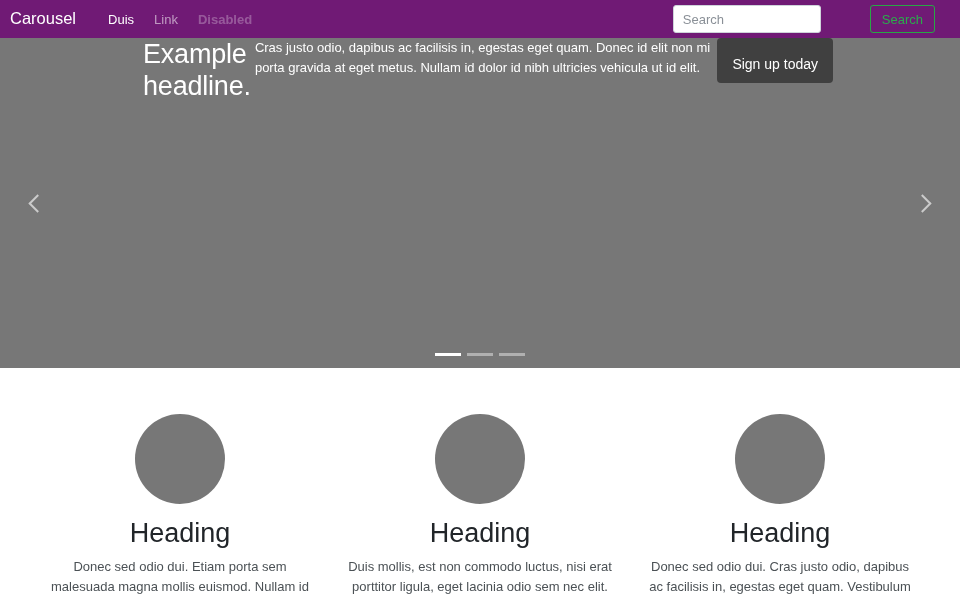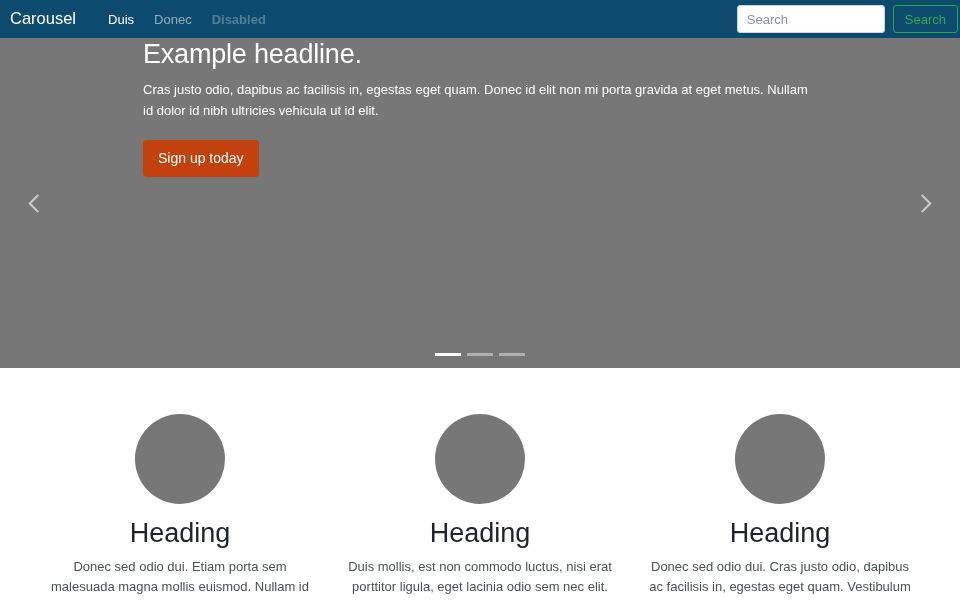--- a/index.html
+++ b/index.html
@@ -12,21 +12,21 @@
     background: #ffffff;
     font-family: "Liberation Sans", sans-serif;
     -webkit-font-smoothing: antialiased;
   }
 
   
   .navbar {
     position: relative;
     width: 960px;
     height: 38px;
-    background: #0c4a6e;
+    background: #701a75;
     display: flex;
     align-items: center;
     padding: 0 10px;
   }
   .nav-left {
     display: flex;
     align-items: baseline;
   }
   .brand {
     color: #ffffff;
@@ -51,24 +51,25 @@
     text-decoration: none;
     padding: 0 6px;
     white-space: nowrap;
   }
   .nav-link.active { color: #ffffff; }
   .nav-link.normal { color: rgba(255,255,255,0.55); }
   .nav-link.disabled { color: rgba(255,255,255,0.28); font-weight: bold; }
 
   .nav-right {
     position: absolute;
-    right: 2px;
+    right: 25px;
     top: 50%;
     transform: translateY(-50%);
     display: flex;
+    gap: 41px;
   }
   .search-input {
     width: 148px;
     height: 28px;
     border: 1px solid #ced4da;
     border-radius: 3px;
     background: #ffffff;
     font-family: "Liberation Sans", sans-serif;
     font-size: 13px;
     color: #495057;
@@ -99,50 +100,50 @@
     background: #777777;
     overflow: hidden;
   }
   .carousel-caption {
     position: absolute;
     left: 143px;
     top: 0;
     width: 690px;
     height: 100%;
     display: flex;
-    flex-direction: column;
-    justify-content: flex-start;
+    flex-direction: row;
+    justify-content: center;
     padding-bottom: 18px;
   }
   .caption-title {
     margin: 0 0 10px 0;
     color: #ffffff;
     font-size: 27px;
     font-weight: normal;
     line-height: 1.2;
     letter-spacing: -0.2px;
   }
   .caption-text {
     margin: 0 0 19px 0;
     color: #ffffff;
     font-size: 13px;
     line-height: 1.55;
     max-width: 676px;
   }
   .cta-btn {
     display: inline-block;
     align-self: flex-start;
-    background: #c2410c;
+    background: #404040;
     color: #ffffff;
     border: none;
     border-radius: 4px;
     font-family: "Liberation Sans", sans-serif;
     font-size: 14px;
     line-height: 1;
-    padding: 11px 15px 12px 15px;
+    padding: 19px 15px 12px 15px;
     cursor: pointer;
     text-decoration: none;
     white-space: nowrap;
   }
 
   .carousel-arrow {
     position: absolute;
     top: 0;
     height: 100%;
     width: 72px;
@@ -223,21 +224,21 @@
 <body>
 
 <nav class="navbar">
   <div class="nav-left">
     <a href="#" class="brand">Carousel</a>
     <ul class="nav-links">
       <li>
         <a href="#" class="nav-link active">Duis</a>
       </li>
       <li>
-        <a href="#" class="nav-link normal">Donec</a>
+        <a href="#" class="nav-link normal">Link</a>
       </li>
       <li>
         <a href="#" class="nav-link disabled">Disabled</a>
       </li>
     </ul>
   </div>
 
   <div class="nav-right">
     <input type="text" class="search-input" placeholder="Search" style="">
     <button class="search-btn">Search</button>

